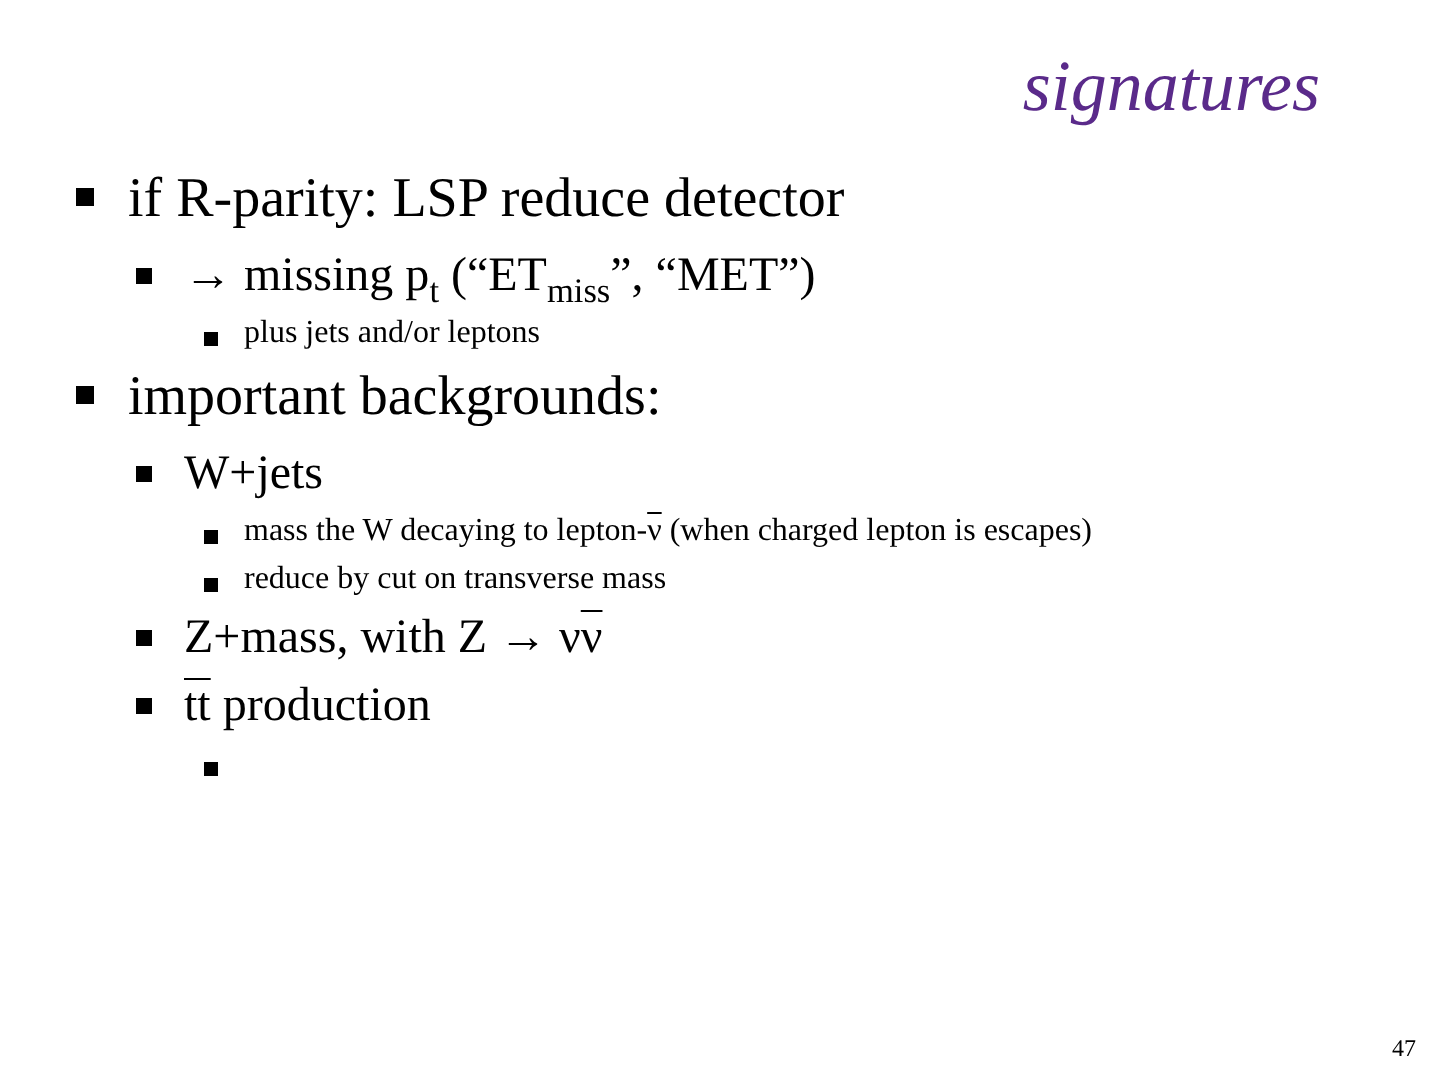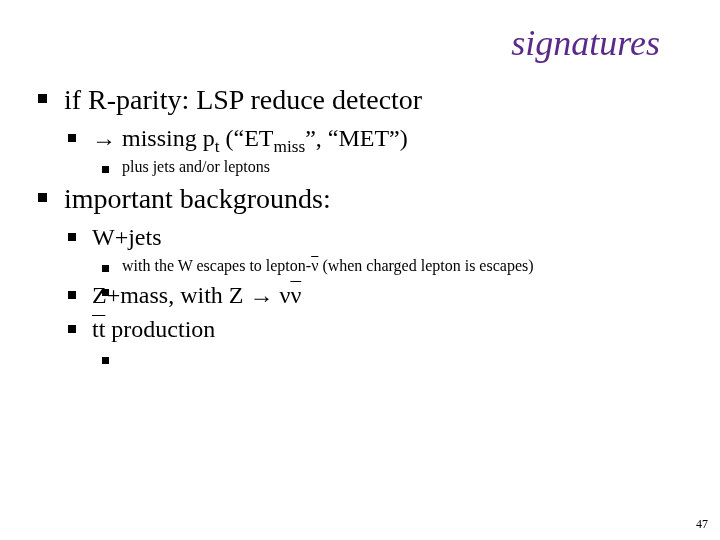--- a/index.html
+++ b/index.html
@@ -96,25 +96,26 @@
         <span>important backgrounds:</span>
       </li>
 
       <li class="b-l2">
         <span class="bullet"></span>
         <span>W+jets</span>
       </li>
 
       <li class="b-l3">
         <span class="bullet"></span>
-        <span><span>with the W escapes to lepton-</span><span class="over">ν</span><span> (when charged lepton is escapes)</span></span>
+        <span><span>mass the W decaying to lepton-</span><span class="over">ν</span><span> (when charged lepton is escapes)</span></span>
       </li>
 
       <li class="b-l3">
         <span class="bullet"></span>
+        <span>reduce by cut on transverse mass</span>
       </li>
 
       <li class="b-l2">
         <span class="bullet"></span>
         <span><span>Z+mass, with Z → ν</span><span class="over">ν</span></span>
       </li>
 
       <li class="b-l2">
         <span class="bullet"></span>
         <span><span class="over">tt</span><span> production</span></span>

